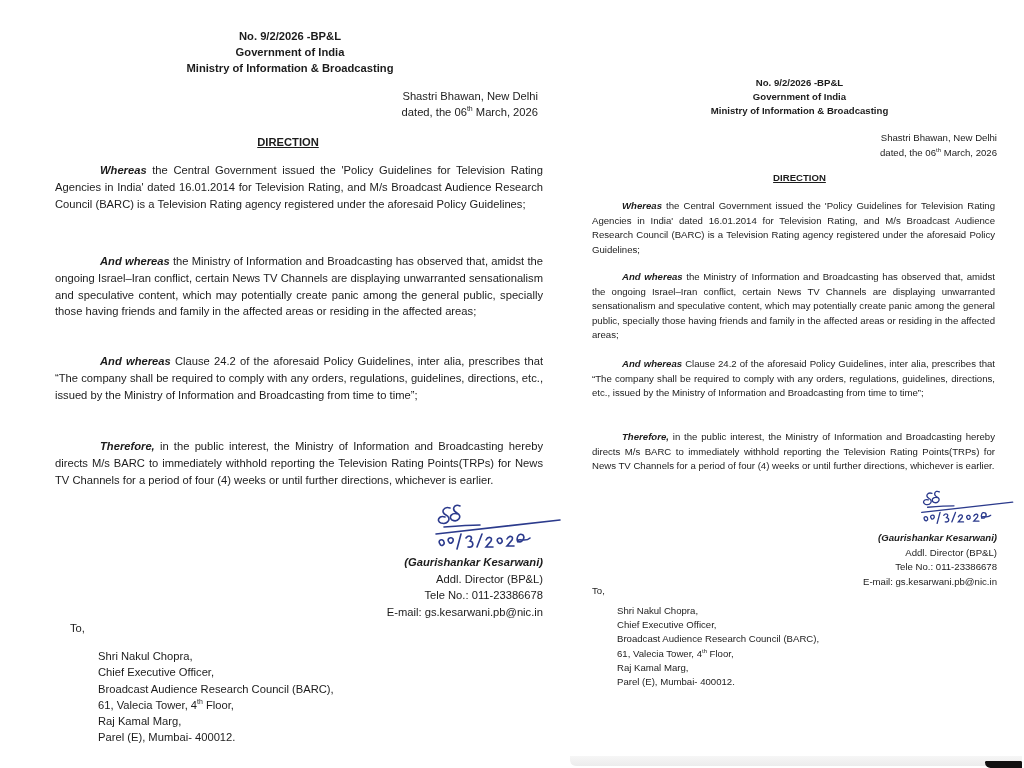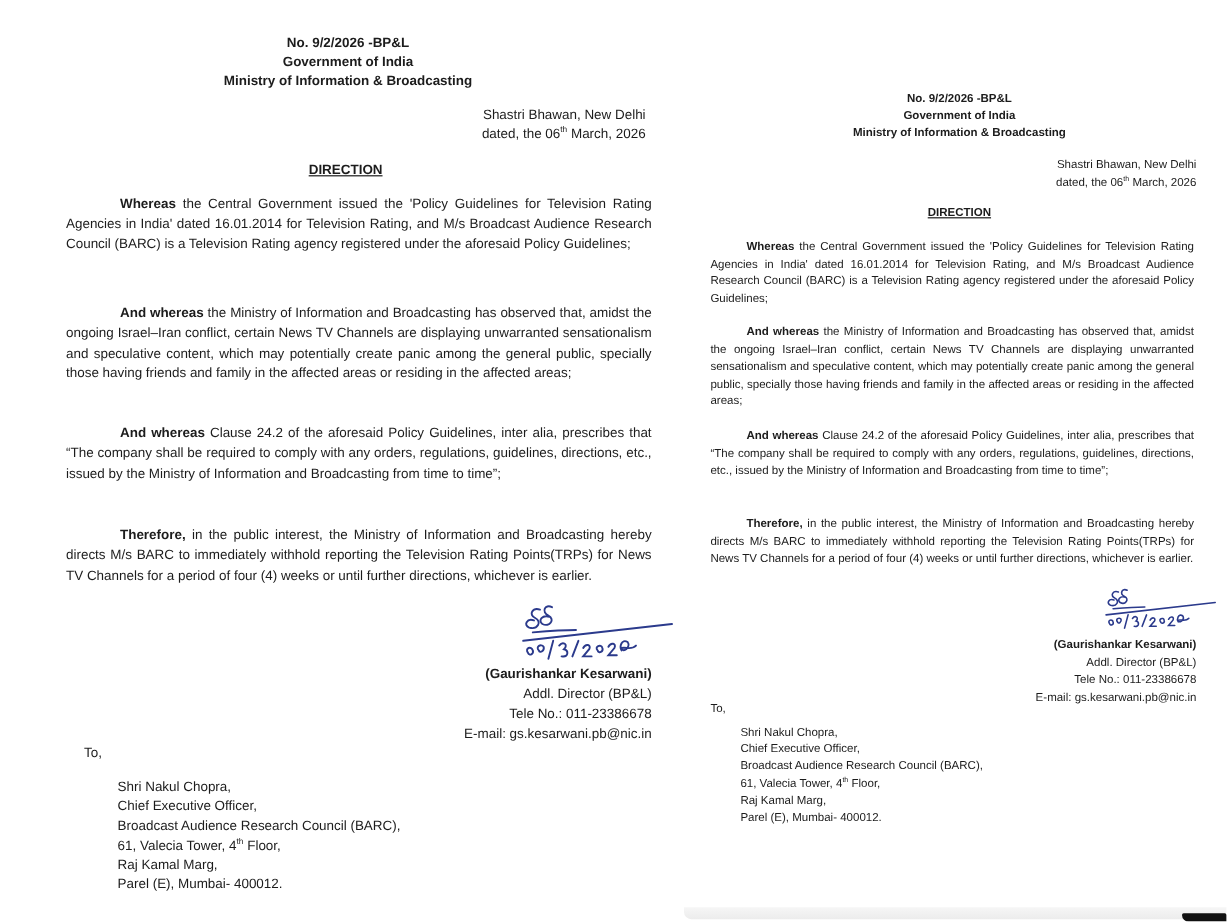--- a/index.html
+++ b/index.html
@@ -37,21 +37,21 @@
   #doc-right .p3 { top: 357px; }
   #doc-right .p4 { top: 430px; }
   #doc-right .sig { position: absolute; left: 335px; top: 486px; width: 110px; height: 44px; }
   #doc-right .signer { position: absolute; right: 27px; top: 531px; text-align: right; font-size: 9.6px; line-height: 14.5px; }
   #doc-right .to { position: absolute; left: 17px; top: 585px; font-size: 9.6px; }
   #doc-right .addr { position: absolute; left: 42px; top: 604px; font-size: 9.6px; line-height: 14.2px; }
 
   #doc-right .page-edge { position: absolute; left: -5px; right: 2px; top: 756px; height: 10px; background: linear-gradient(#f6f6f6, #ececec); border-radius: 0 0 6px 6px; }
   .corner-mark { position: absolute; left: 985px; top: 761px; width: 37px; height: 7px; background: #111; border-radius: 2px 2px 0 8px; }
 
-  b { font-weight: bold; }
+  b { font-weight: bold; font-style: italic; }
   sup { font-size: 0.62em; vertical-align: super; line-height: 0; }
 </style>
 </head>
 <body>
 
 <div class="doc" id="doc-left">
   <div class="hdr hdr1">
     <div>No. 9/2/2026 -BP&amp;L</div>
     <div>Government of India</div>
     <div>Ministry of Information &amp; Broadcasting</div>

